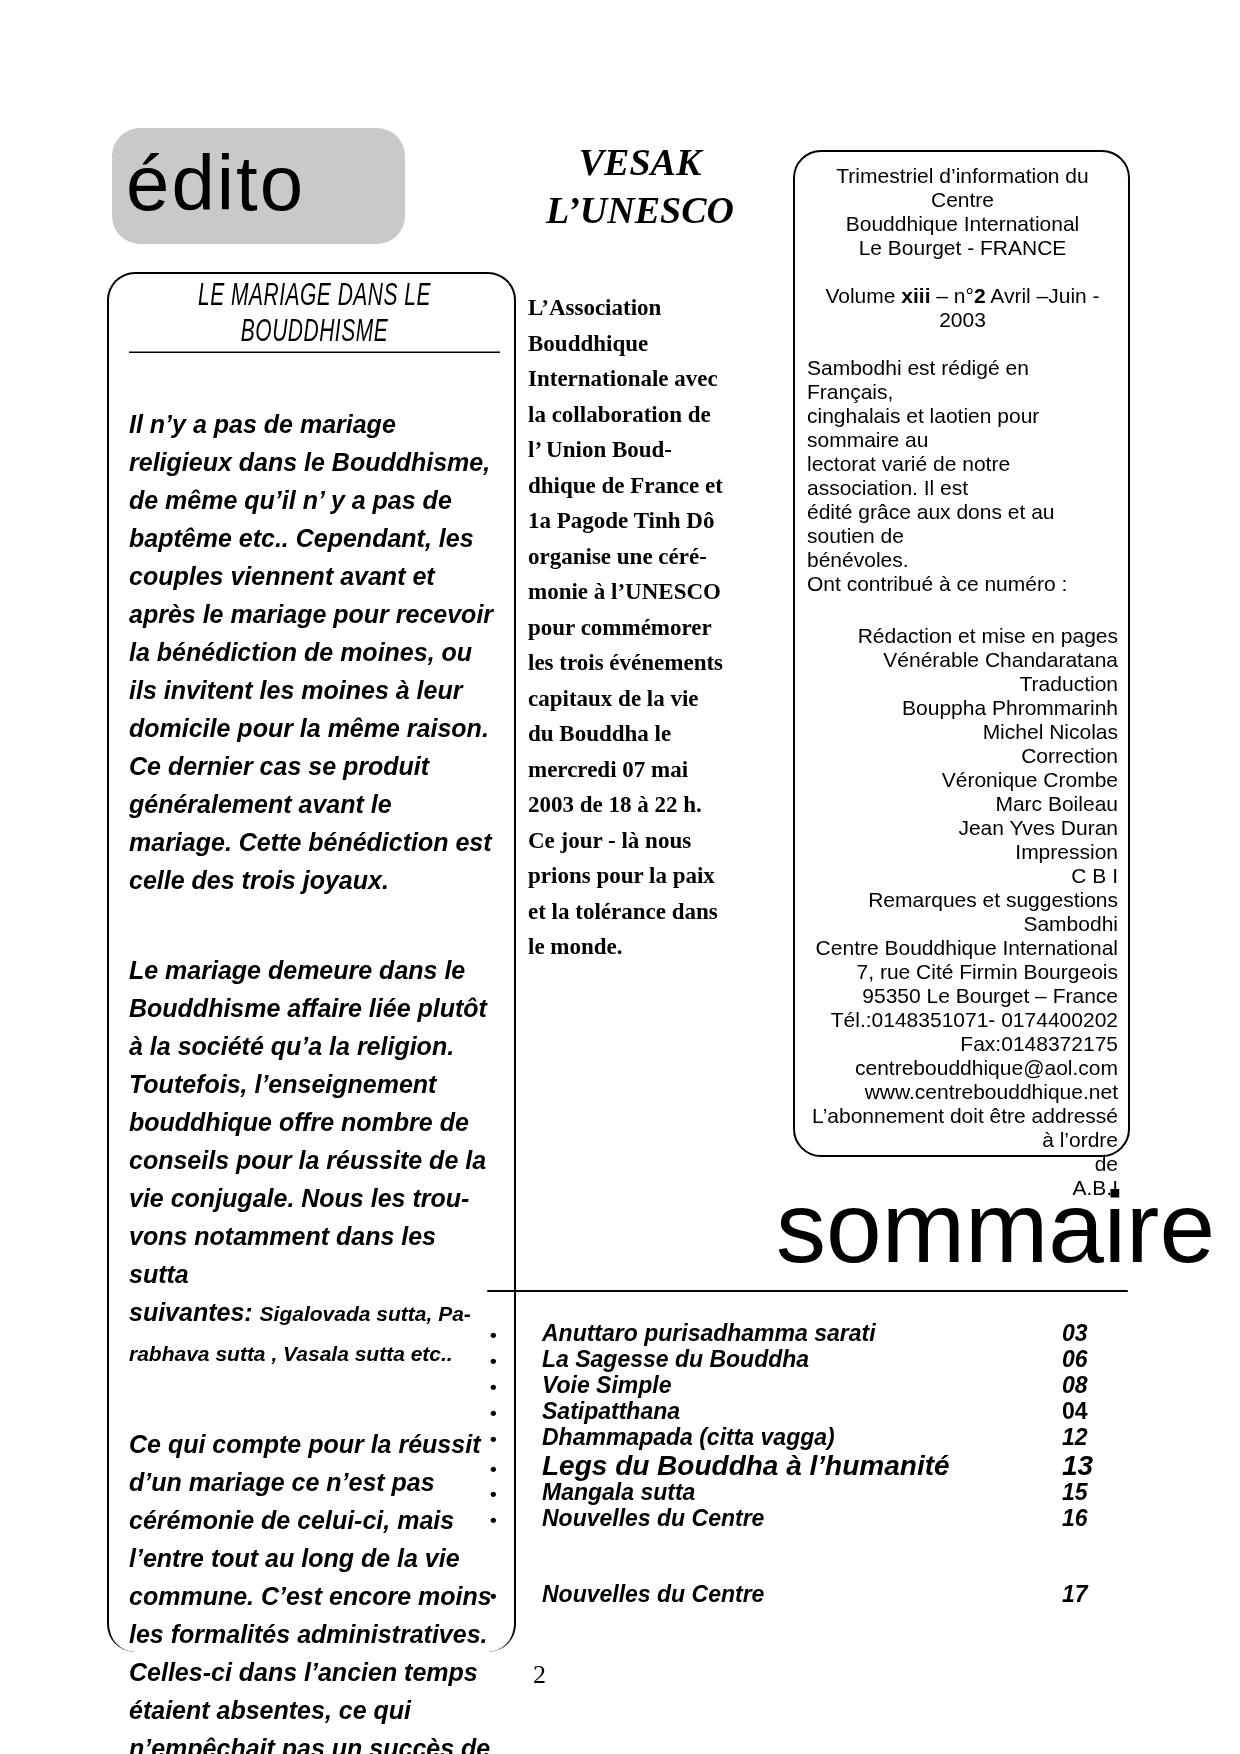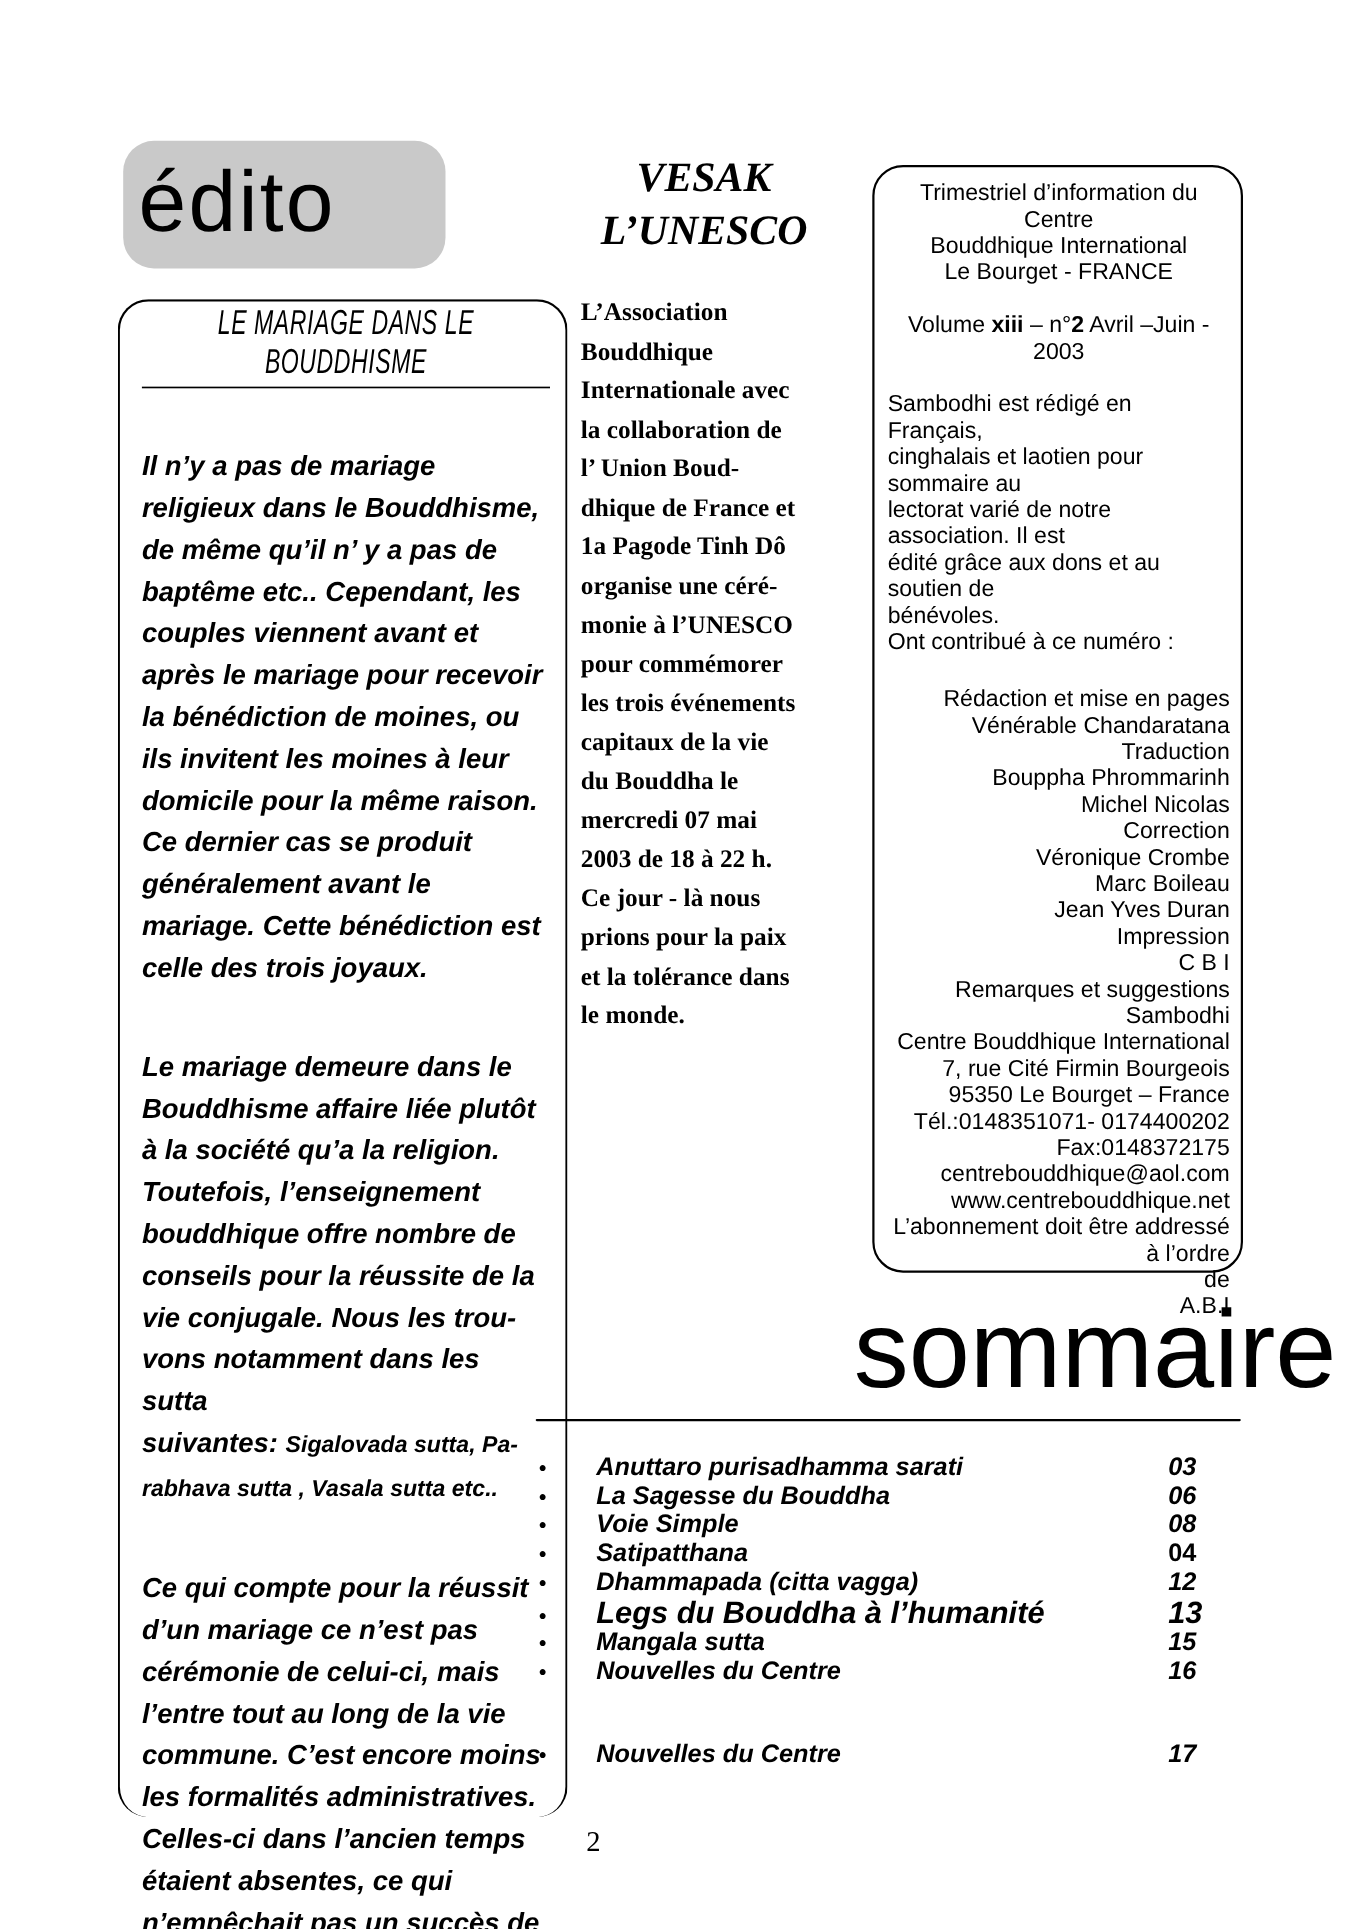--- a/index.html
+++ b/index.html
@@ -38,21 +38,21 @@
   }
   .sutta-small { font-size:21px; }
 
   
   #center-column { left:528px; top:138px; width:224px; }
   #vesak-title {
     font-family:"Liberation Serif", serif;
     font-weight:bold; font-style:italic;
     font-size:38px; line-height:48px;
     text-align:center; white-space:pre-line;
-    margin:0 0 32px 0;
+    margin:0 0 56px 0;
   }
   #vesak-body {
     font-family:"Liberation Serif", serif;
     font-weight:bold; font-size:23px; line-height:35.5px;
     white-space:pre-line;
   }
 
   
   #info-box {
     left:793px; top:150px; width:337px; height:1007px;

